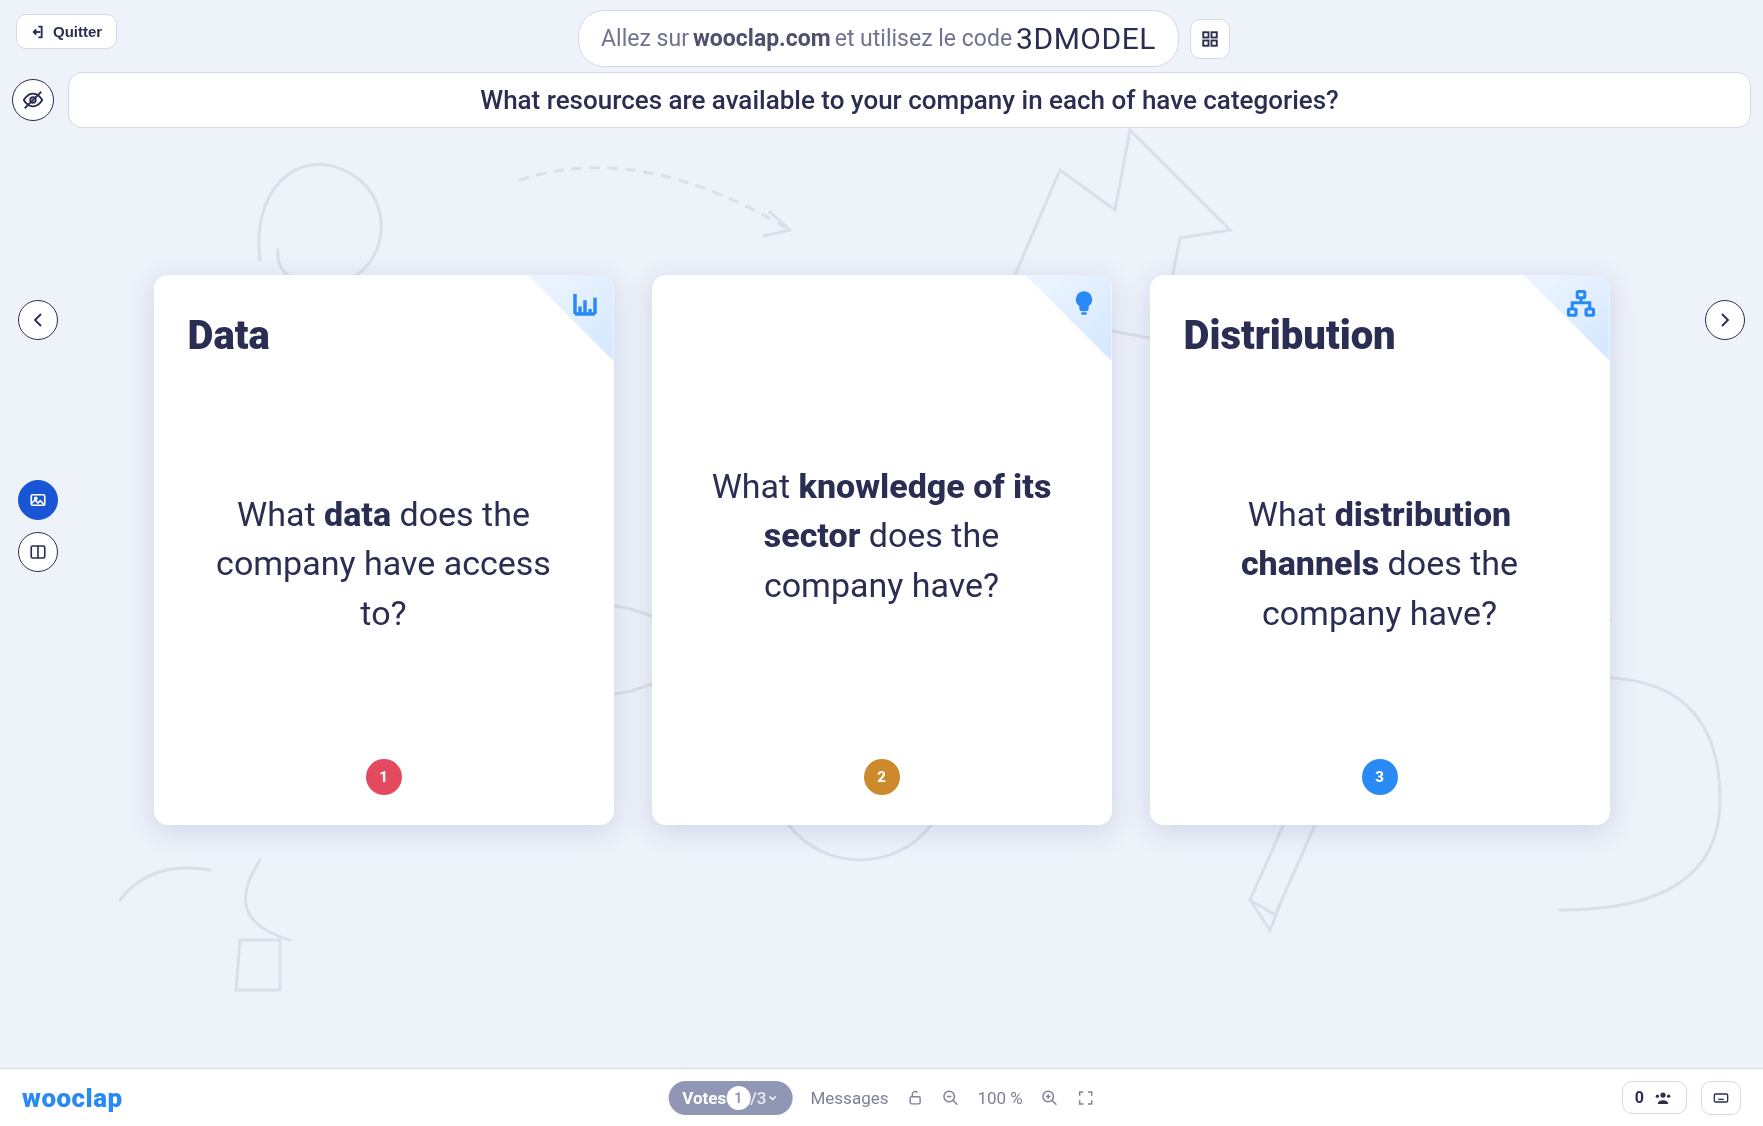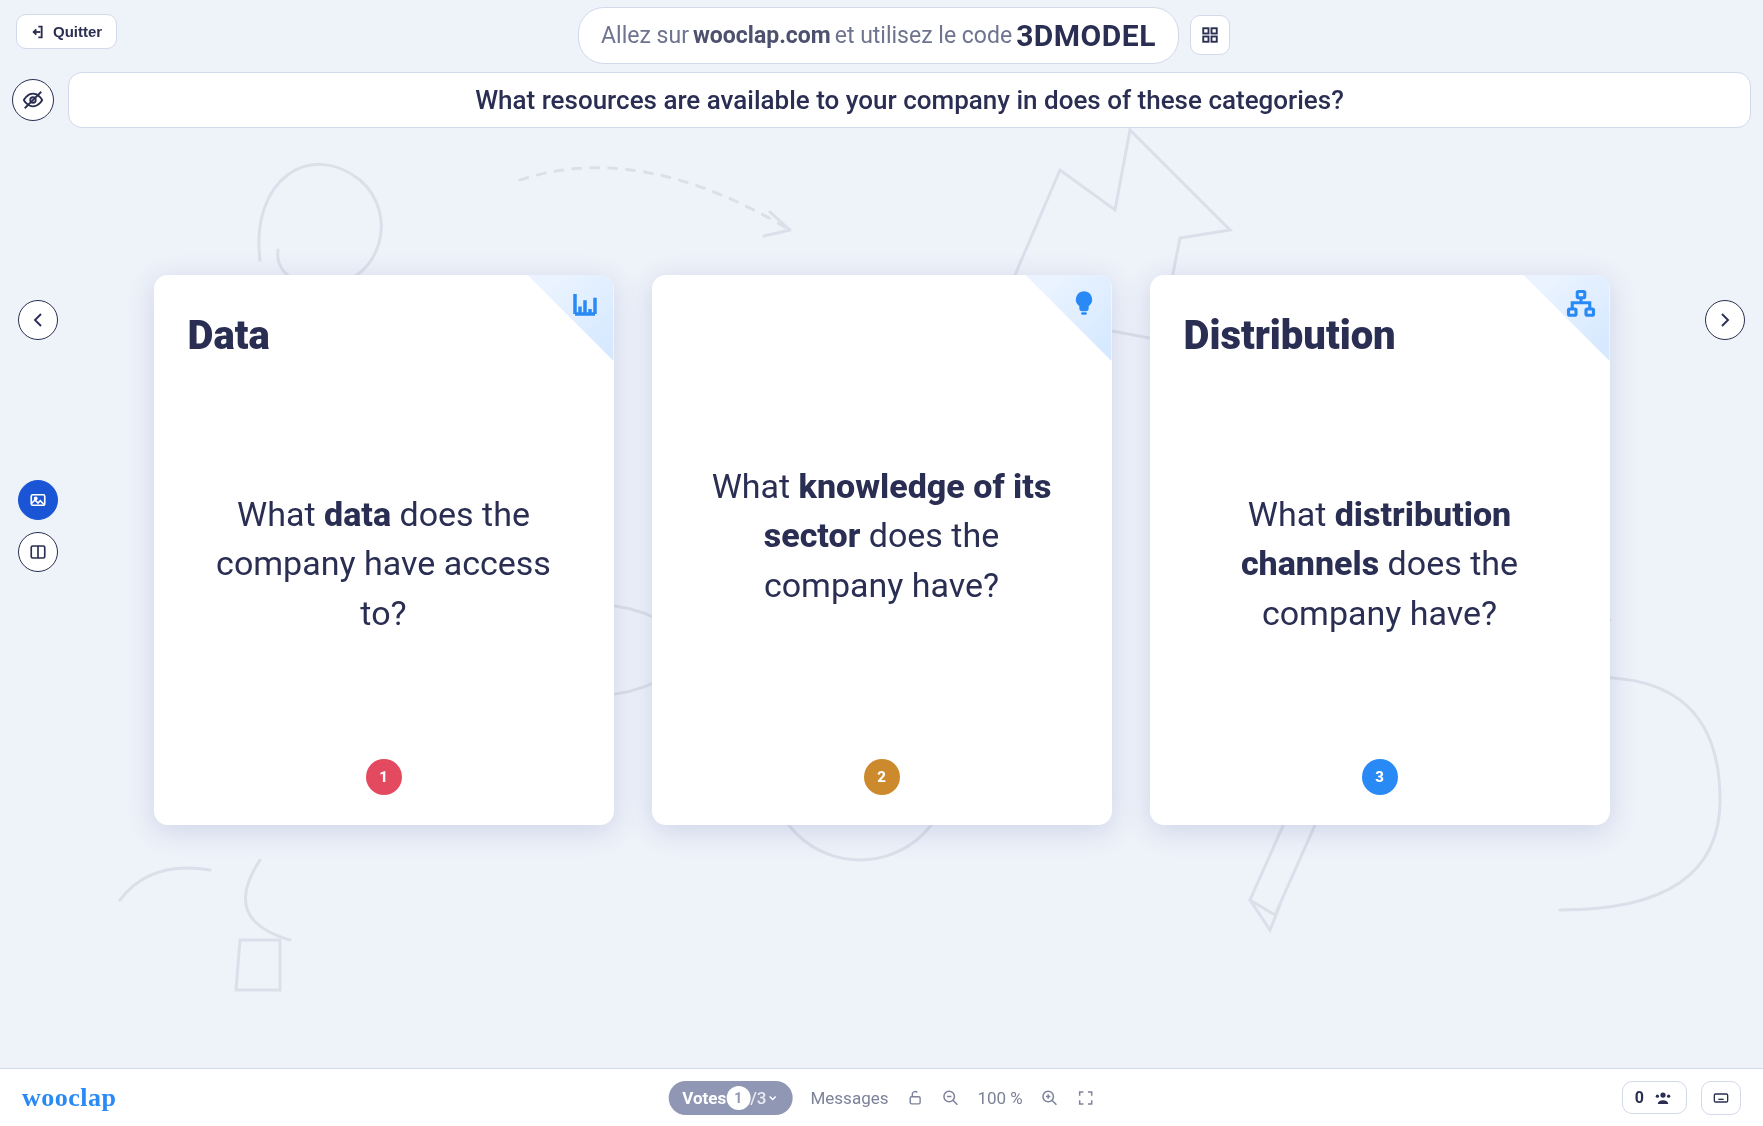--- a/index.html
+++ b/index.html
@@ -35,21 +35,21 @@
     opacity:.5;
   }
   
   .topbar{
     position:absolute;
     top:10px;
     left:12px;
     right:18px;
     height:50px;
     display:flex;
-    align-items:center;
+    align-items:flex-start;
     justify-content:center;
   }
   .quit-btn{
     position:absolute;
     left:4px;
     top:4px;
     background:var(--white);
     border:1px solid var(--border);
     border-radius:10px;
     padding:8px 14px 8px 12px;
@@ -67,21 +67,21 @@
     border-radius:26px;
     padding:10px 22px;
     font-size:23px;
     color:#6e738f;
     display:flex;
     align-items:center;
     gap:4px;
     position:relative;
   }
   .join-pill .domain{font-weight:700;color:#4d516d;}
-  .join-pill .code{font-weight:700;color:var(--text);font-size:30px;letter-spacing:.5px;}
+  .join-pill .code{font-weight:400;color:var(--text);font-size:30px;letter-spacing:.5px;}
   .qr-btn{
     position:absolute;
     right:-52px;
     top:50%;
     transform:translateY(-50%);
     width:40px;height:40px;
     border:1px solid var(--border);
     background:var(--white);
     border-radius:10px;
     display:flex;align-items:center;justify-content:center;
@@ -228,21 +228,20 @@
     display:flex;
     align-items:center;
     padding:0 22px;
     gap:14px;
   }
   .logo{
     font-weight:900;
     font-size:26px;
     color:#2a8af5;
     letter-spacing:.5px;
-    font-family:Liberation Serif, serif;
   }
   .footer-center{
     position:absolute;
     left:50%;
     transform:translateX(-50%);
     display:flex;
     align-items:center;
     gap:18px;
     color:var(--footer-text);
     font-size:17px;
@@ -344,21 +343,21 @@
 </div>
 
 <div class="question-bar">
   <button class="vis-btn">
     <svg width="22" height="22" viewBox="0 0 24 24" fill="none" stroke="#2a2e52" stroke-width="2">
       <path d="M2 12s3.5-7 10-7 10 7 10 7-3.5 7-10 7S2 12 2 12z"></path>
         <circle cx="12" cy="12" r="3"></circle>
         <line x1="3" y1="21" x2="21" y2="3"></line>
     </svg>
   </button>
-  <div class="question-text">What resources are available to your company in does of these categories?</div>
+  <div class="question-text">What resources are available to your company in each of have categories?</div>
 </div>
 
 <button class="nav-circle nav-left">
   <svg width="18" height="18" viewBox="0 0 24 24" fill="none" stroke="#2a2e52" stroke-width="2.5">
       <path d="M16 4l-8 8 8 8"></path>
     </svg>
 </button>
 <button class="nav-circle nav-right">
   <svg width="18" height="18" viewBox="0 0 24 24" fill="none" stroke="#2a2e52" stroke-width="2.5">
       <path d="M8 4l8 8-8 8"></path>

